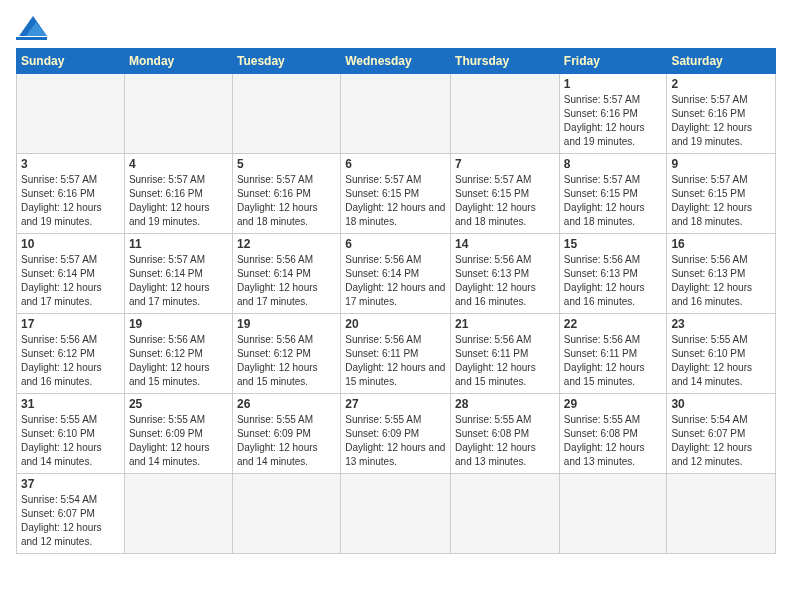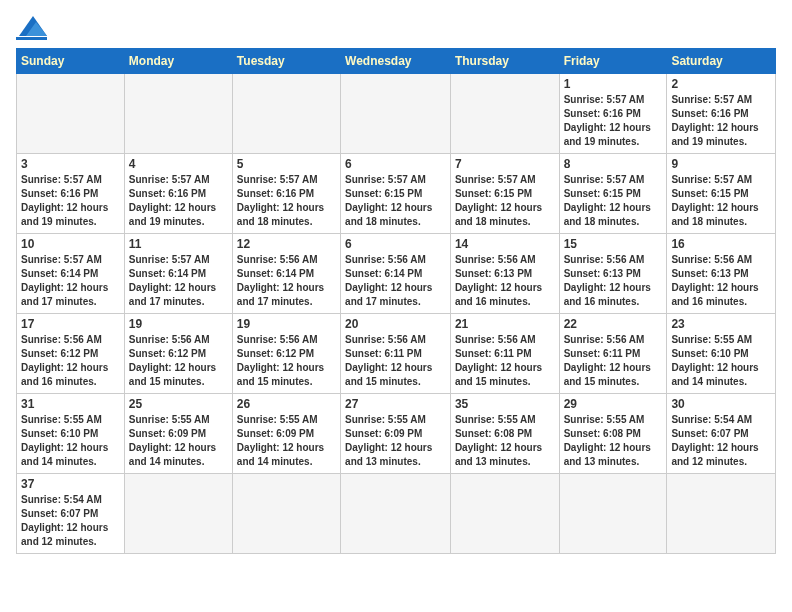--- a/index.html
+++ b/index.html
@@ -87,21 +87,20 @@
     .date-num {
       font-weight: bold;
       font-size: 12px;
       display: block;
       margin-bottom: 2px;
     }
     .cell-info {
       font-size: 10px;
       line-height: 1.4;
       color: #333;
-      font-weight: bold;
     }
   </style>
 </head>
 <body>
 
 <div class="header-area">
   <div class="logo">
     <div class="logo-text">
       <span class="logo-general"></span>
       <span class="logo-blue"></span>
@@ -301,21 +300,21 @@
 Sunset: 6:09 PM
 Daylight: 12 hours and 14 minutes.</div>
         </td>
         <td>
           <span class="date-num">27</span>
           <div class="cell-info">Sunrise: 5:55 AM
 Sunset: 6:09 PM
 Daylight: 12 hours and 13 minutes.</div>
         </td>
         <td>
-          <span class="date-num">35</span>
+          <span class="date-num">28</span>
           <div class="cell-info">Sunrise: 5:55 AM
 Sunset: 6:08 PM
 Daylight: 12 hours and 13 minutes.</div>
         </td>
         <td>
           <span class="date-num">29</span>
           <div class="cell-info">Sunrise: 5:55 AM
 Sunset: 6:08 PM
 Daylight: 12 hours and 13 minutes.</div>
         </td>

